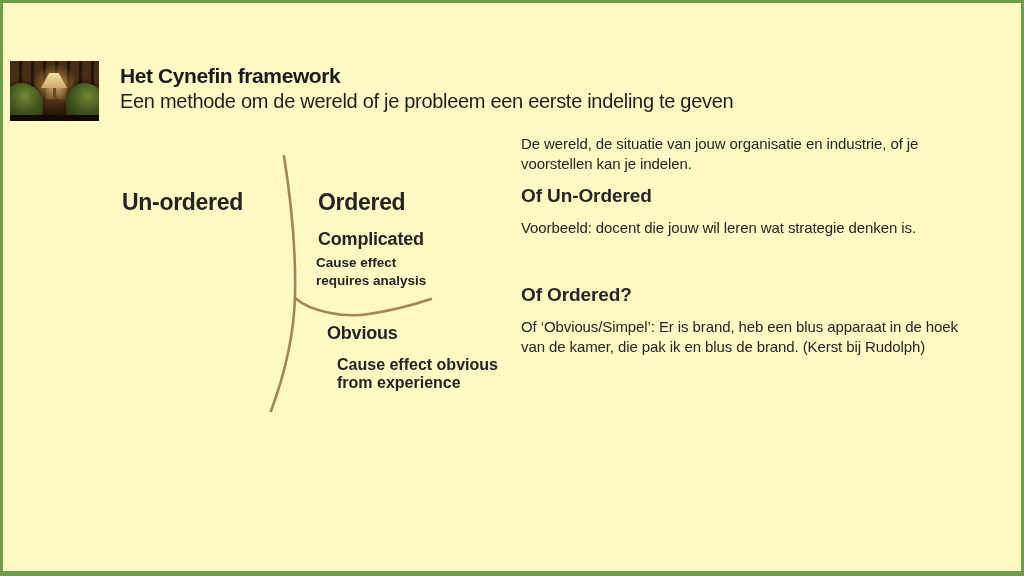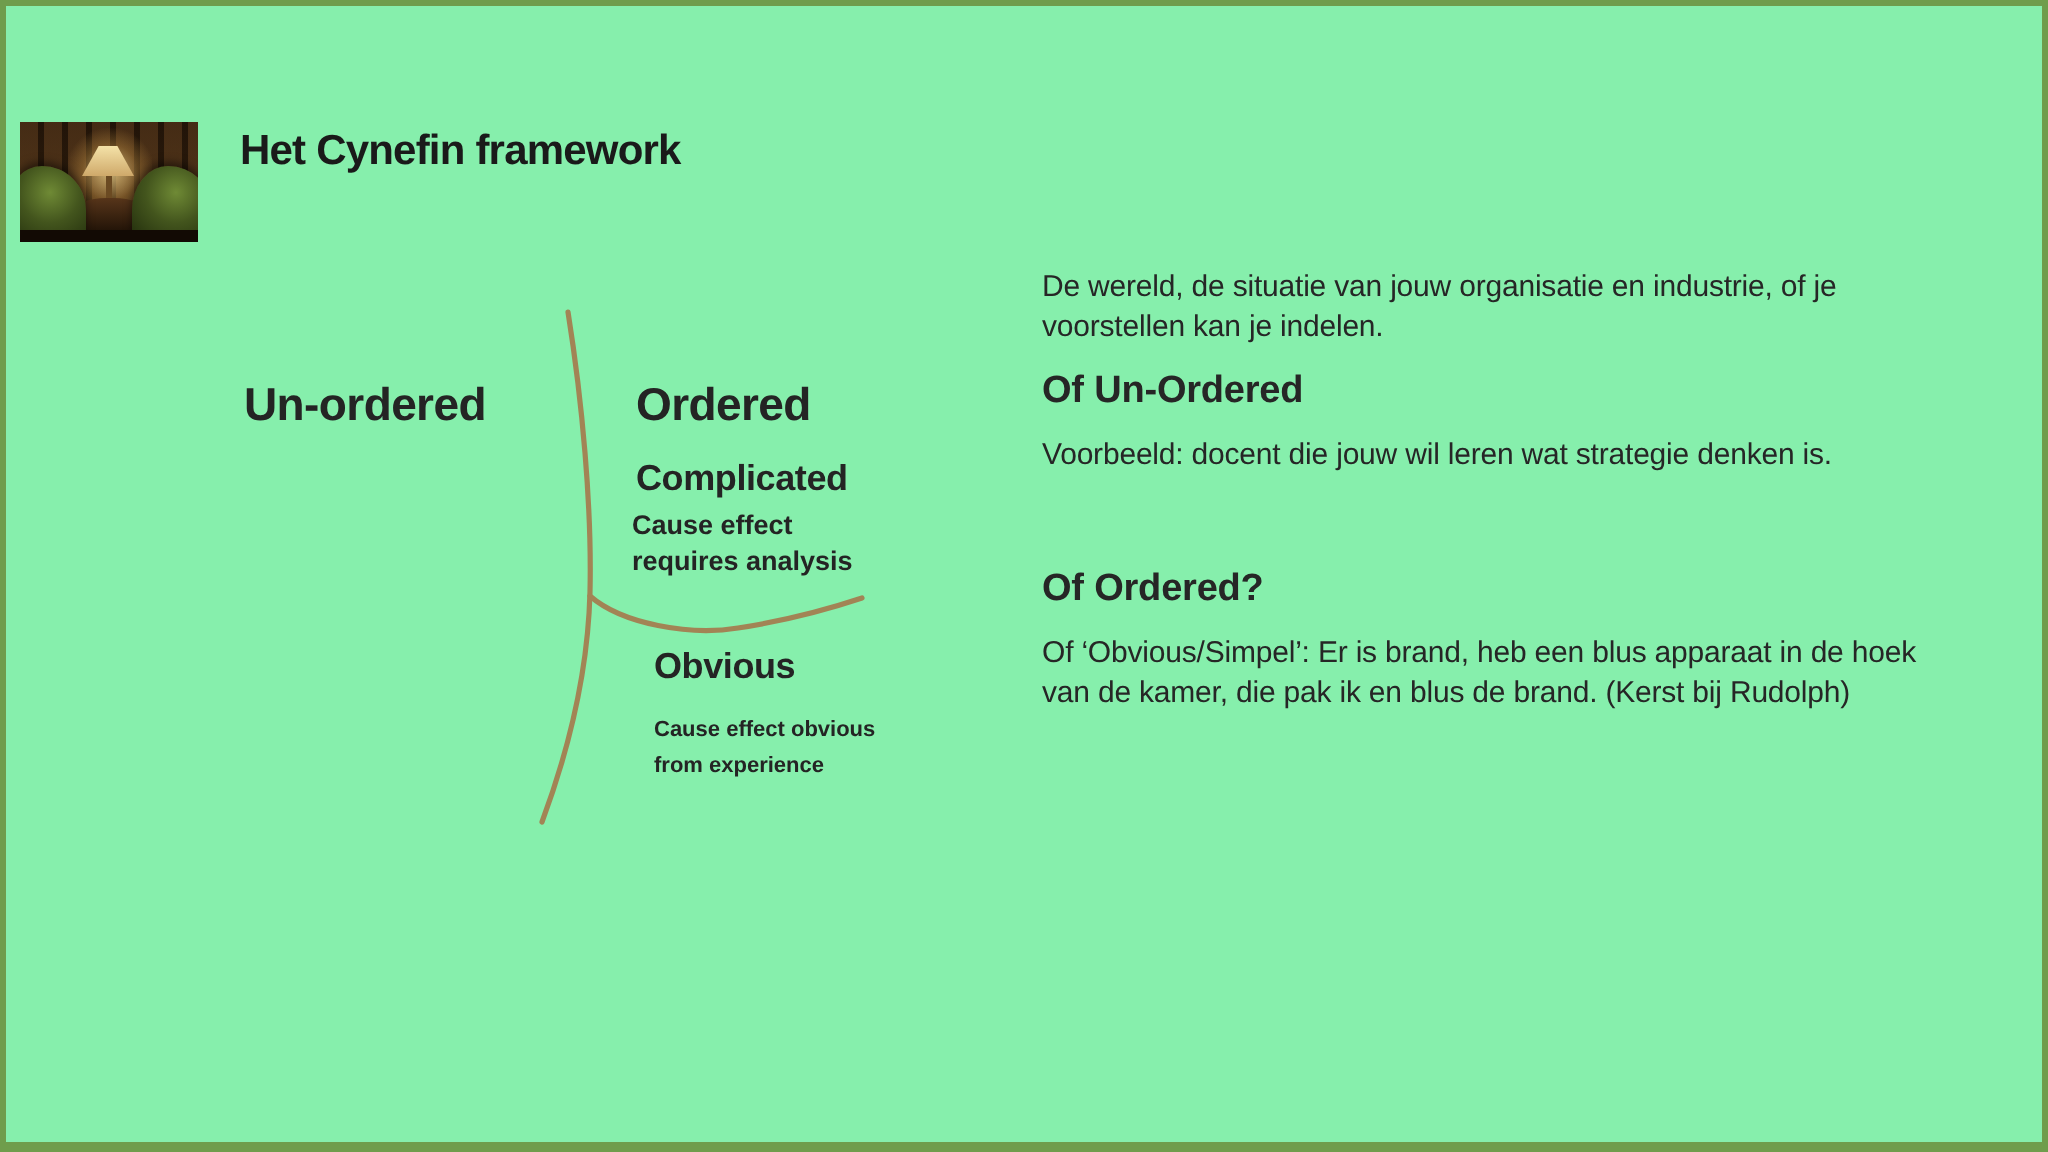--- a/index.html
+++ b/index.html
@@ -6,21 +6,21 @@
   html, body { margin: 0; padding: 0; }
   body {
     width: 1024px; height: 576px; position: relative;
     background: #ffffff; overflow: hidden;
     font-family: "Liberation Sans", sans-serif;
     color: #262626;
   }
   .slide {
     position: absolute; inset: 0;
     border: 3px solid #6f9d4c; border-bottom-width: 5px;
-    background: #86efac;
+    background: #fef9c3;
   }
 
   
   .photo {
     position: absolute; left: 7px; top: 58px; width: 89px; height: 60px;
     background:
       repeating-linear-gradient(90deg, rgba(90,58,28,.55) 0 9px, rgba(28,16,6,.6) 9px 12px),
       linear-gradient(180deg, #2a1a0c 0%, #3c2712 45%, #241508 100%);
     overflow: hidden;
   }
@@ -65,21 +65,21 @@
     color: #1f1f1f; line-height: 25px;
   }
 
   
   .diagram-label { position: absolute; font-weight: bold; color: #242424; white-space: nowrap; }
   .lbl-unordered   { left: 119px; top: 186px; font-size: 23px; letter-spacing: -0.3px; }
   .lbl-ordered     { left: 315px; top: 186px; font-size: 23px; letter-spacing: -0.3px; }
   .lbl-complicated { left: 315px; top: 226px; font-size: 18px; letter-spacing: -0.2px; }
   .cap-complicated { left: 313px; top: 251px; font-size: 13.5px; line-height: 18px; white-space: pre-line; }
   .lbl-obvious     { left: 324px; top: 320px; font-size: 18px; letter-spacing: -0.2px; }
-  .cap-obvious     { left: 324px; top: 353px; font-size: 11px; line-height: 18px; white-space: pre-line; }
+  .cap-obvious     { left: 334px; top: 353px; font-size: 16px; line-height: 18px; white-space: pre-line; }
   .curve-svg { position: absolute; left: 250px; top: 145px; }
 
   
   .bodycol {
     position: absolute; left: 518px; top: 131px; width: 440px;
     font-size: 15px; line-height: 20px; letter-spacing: -0.1px; color: #262626;
   }
   .bodycol p  { margin: 0 0 12px 0; }
   .bodycol h3 { margin: 0 0 12px 0; font-size: 19px; line-height: 20px; font-weight: bold; }
   .bodycol .gap-heading { margin-top: 47px; }
@@ -104,20 +104,21 @@
     <div class="lampshade"></div>
     <div class="lampstem"></div>
     <div class="table"></div>
     <div class="chair-left"></div>
     <div class="chair-right"></div>
     <div class="floor"></div>
   </div>
 
   <div class="titleblock">
     <div class="title">Het Cynefin framework</div>
+    <div class="subtitle">Een methode om de wereld of je probleem een eerste indeling te geven</div>
   </div>
 
   <svg class="curve-svg" width="200" height="275" viewBox="0 0 200 275">
     <path d="M 31 8 C 38 52, 43 105, 42 148 C 41 188, 31 228, 18 263" fill="none" stroke="#a28455" stroke-width="2.6" stroke-linecap="round"></path>
     <path d="M 42 150 C 58 164, 92 170, 116 166 C 142 162, 166 155, 178 151" fill="none" stroke="#a28455" stroke-width="2.6" stroke-linecap="round"></path>
   </svg>
 
   <div class="diagram-label lbl-unordered">Un-ordered</div>
   <div class="diagram-label lbl-ordered">Ordered</div>
   <div class="diagram-label lbl-complicated">Complicated</div>

